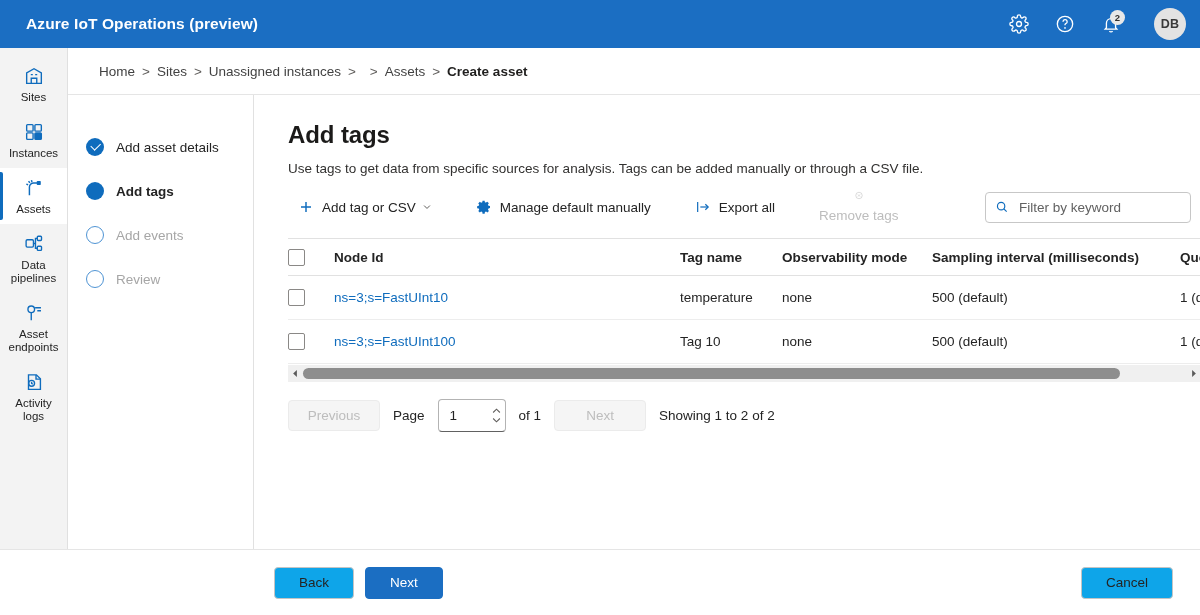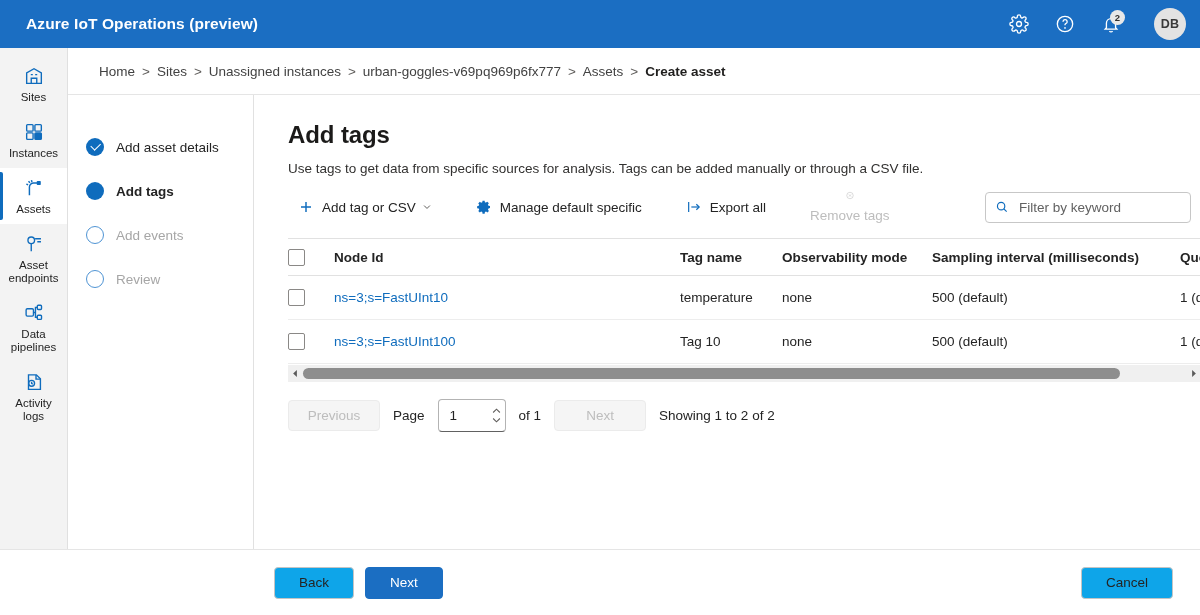--- a/index.html
+++ b/index.html
@@ -330,37 +330,37 @@
         <svg class="rail-icon" viewBox="0 0 24 24" fill="none" stroke="currentColor" stroke-width="1.6">
           <path d="M7 20V11a4.5 4.5 0 0 1 4.5-4.5H16"></path>
           <rect x="15" y="4.4" width="4.4" height="4.4" rx=".8" fill="currentColor" stroke="none"></rect>
           <path d="M7.6 6.2 6 4.6M9.8 5.4 9.2 3.4M5.6 8.4 3.6 7.8"></path>
         </svg>
         <span class="rail-label">Assets</span>
       </div>
 
       <div class="rail-item">
         <svg class="rail-icon" viewBox="0 0 24 24" fill="none" stroke="currentColor" stroke-width="1.5">
-          <circle cx="9" cy="8" r="3.6"></circle>
-          <path d="M9 11.6V20"></path>
-          <path d="M13.2 6.3h6.4M15.6 9.6h4"></path>
-        </svg>
-        <span class="rail-label">Asset</span>
-        <span class="rail-label" style="margin-top:-4px">endpoints</span>
-      </div>
-
-      <div class="rail-item">
-        <svg class="rail-icon" viewBox="0 0 24 24" fill="none" stroke="currentColor" stroke-width="1.5">
           <rect x="3.4" y="7.4" width="8" height="8" rx="1.4"></rect>
           <rect x="15.6" y="3.6" width="4.6" height="4.6" rx="1"></rect>
           <rect x="15.6" y="14.4" width="4.6" height="4.6" rx="1"></rect>
           <path d="M11.4 11.4h2.2M13.6 11.4V5.9h2M13.6 11.4v5.3h2"></path>
         </svg>
         <span class="rail-label">Data</span>
         <span class="rail-label" style="margin-top:-4px">pipelines</span>
+      </div>
+
+      <div class="rail-item">
+        <svg class="rail-icon" viewBox="0 0 24 24" fill="none" stroke="currentColor" stroke-width="1.5">
+          <circle cx="9" cy="8" r="3.6"></circle>
+          <path d="M9 11.6V20"></path>
+          <path d="M13.2 6.3h6.4M15.6 9.6h4"></path>
+        </svg>
+        <span class="rail-label">Asset</span>
+        <span class="rail-label" style="margin-top:-4px">endpoints</span>
       </div>
 
       <div class="rail-item">
         <svg class="rail-icon" viewBox="0 0 24 24" fill="none" stroke="currentColor" stroke-width="1.5">
           <path d="M6 4.2h8.6L19 8.6V20H6z"></path>
           <path d="M14.2 4.4v4.4h4.4"></path>
           <circle cx="9.4" cy="13.4" r="3.2"></circle>
           <path d="M9.4 11.8v1.8l1.3.8"></path>
         </svg>
         <span class="rail-label">Activity</span>
@@ -370,21 +370,20 @@
 
     <div class="main">
 
       <div class="breadcrumb">
         <span class="crumb">Home</span>
         <span class="crumb-sep">&gt;</span>
         <span class="crumb">Sites</span>
         <span class="crumb-sep">&gt;</span>
         <span class="crumb">Unassigned instances</span>
         <span class="crumb-sep">&gt;</span>
-        <span class="crumb">urban-goggles-v69pq969p6fx777</span>
         <span class="crumb-sep">&gt;</span>
         <span class="crumb">Assets</span>
         <span class="crumb-sep">&gt;</span>
         <span class="crumb current">Create asset</span>
       </div>
 
       <div class="panel">
 
         <div class="steps">
           <div class="step is-done">
@@ -422,21 +421,21 @@
               </svg>
             </button>
 
             <span class="cmd-gap"></span>
 
             <button class="cmd">
               <svg class="cmd-icon" viewBox="0 0 24 24" fill="currentColor">
                 <path d="M12 8.1a3.9 3.9 0 1 0 0 7.8 3.9 3.9 0 0 0 0-7.8zm0 6a2.1 2.1 0 1 1 0-4.2 2.1 2.1 0 0 1 0 4.2z"></path>
                 <path d="M21 13.6v-3.2l-2.4-.4a6.9 6.9 0 0 0-.7-1.7l1.4-2-2.3-2.3-2 1.4a6.9 6.9 0 0 0-1.7-.7L13 2.6H9.8l-.4 2.4a6.9 6.9 0 0 0-1.7.7l-2-1.4L3.4 6.6l1.4 2a6.9 6.9 0 0 0-.7 1.7l-2.4.4v3.2l2.4.4c.16.6.4 1.17.7 1.7l-1.4 2 2.3 2.3 2-1.4c.53.3 1.1.54 1.7.7l.4 2.4H13l.4-2.4c.6-.16 1.17-.4 1.7-.7l2 1.4 2.3-2.3-1.4-2c.3-.53.54-1.1.7-1.7z"></path>
               </svg>
-              <span>Manage default specific</span>
+              <span>Manage default manually</span>
             </button>
 
             <span class="cmd-gap"></span>
 
             <button class="cmd">
               <svg class="cmd-icon" viewBox="0 0 24 24" fill="none" stroke="currentColor" stroke-width="1.8">
                 <path d="M4 4.5v15"></path>
                 <path d="M8 12h11.5"></path>
                 <path d="M15.5 7.8 19.8 12l-4.3 4.2"></path>
               </svg>

